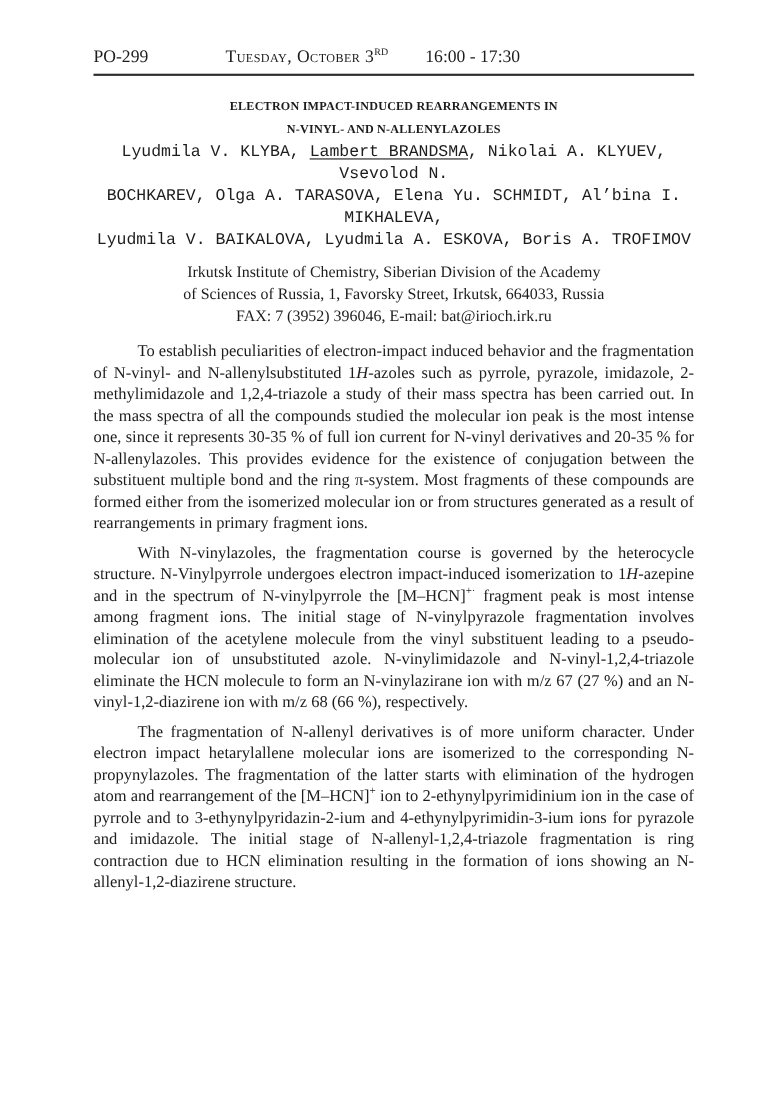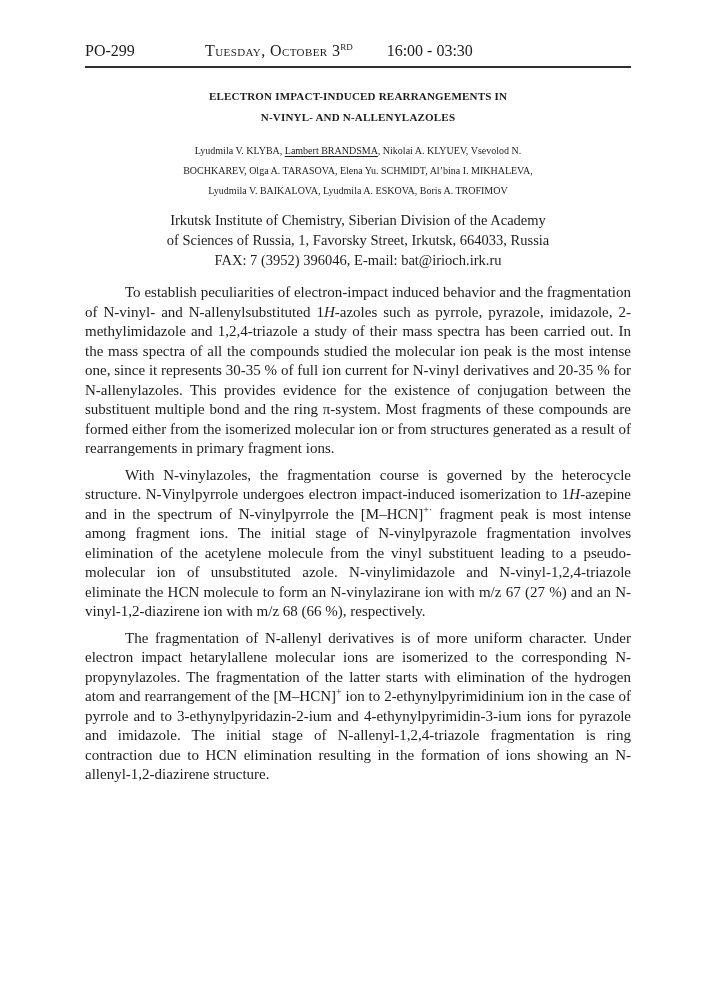--- a/index.html
+++ b/index.html
@@ -49,24 +49,25 @@
   }
   .title {
     margin-top: 18px;
     text-align: center;
     font-weight: bold;
     font-size: 11px;
     line-height: 21px;
     letter-spacing: 0.2px;
   }
   .authors {
-    margin-top: 13px;
+    margin-top: 0;
     text-align: center;
-    font-size: 10px;
+    font-size: 15px;
     line-height: 20px;
+    font-family: Liberation Mono, monospace;
   }
   .affiliation {
     margin-top: 9px;
     text-align: center;
     font-size: 14.5px;
     line-height: 20px;
   }
   .abstract {
     margin-top: 13px;
     font-size: 15px;
@@ -86,21 +87,21 @@
   }
 </style>
 </head>
 <body>
 
 <div class="page">
 
   <div class="header">
     <span class="paper-id">PO-299</span>
     <span class="session-day"><span>Tuesday, October 3</span><sup>RD</sup></span>
-    <span class="session-time">16:00 - 03:30</span>
+    <span class="session-time">16:00 - 17:30</span>
   </div>
 
   <div class="title">ELECTRON IMPACT-INDUCED REARRANGEMENTS IN<br>N-VINYL- AND N-ALLENYLAZOLES</div>
 
   <div class="authors">Lyudmila V. KLYBA, <u>Lambert BRANDSMA</u>, Nikolai A. KLYUEV, Vsevolod N.<br>BOCHKAREV, Olga A. TARASOVA, Elena Yu. SCHMIDT, Al’bina I. MIKHALEVA,<br>Lyudmila V. BAIKALOVA, Lyudmila A. ESKOVA, Boris A. TROFIMOV</div>
 
   <div class="affiliation">Irkutsk Institute of Chemistry, Siberian Division of the Academy<br>of Sciences of Russia, 1, Favorsky Street, Irkutsk, 664033, Russia<br>FAX: 7 (3952) 396046, E-mail: bat@irioch.irk.ru</div>
 
   <div class="abstract">
     <p>To establish peculiarities of electron-impact induced behavior and the fragmentation of N-vinyl- and N-allenylsubstituted 1<i>H</i>-azoles such as pyrrole, pyrazole, imidazole, 2-methylimidazole and 1,2,4-triazole a study of their mass spectra has been carried out. In the mass spectra of all the compounds studied the molecular ion peak is the most intense one, since it represents 30-35 % of full ion current for N-vinyl derivatives and 20-35 % for N-allenylazoles. This provides evidence for the existence of conjugation between the substituent multiple bond and the ring π-system. Most fragments of these compounds are formed either from the isomerized molecular ion or from structures generated as a result of rearrangements in primary fragment ions.</p>

